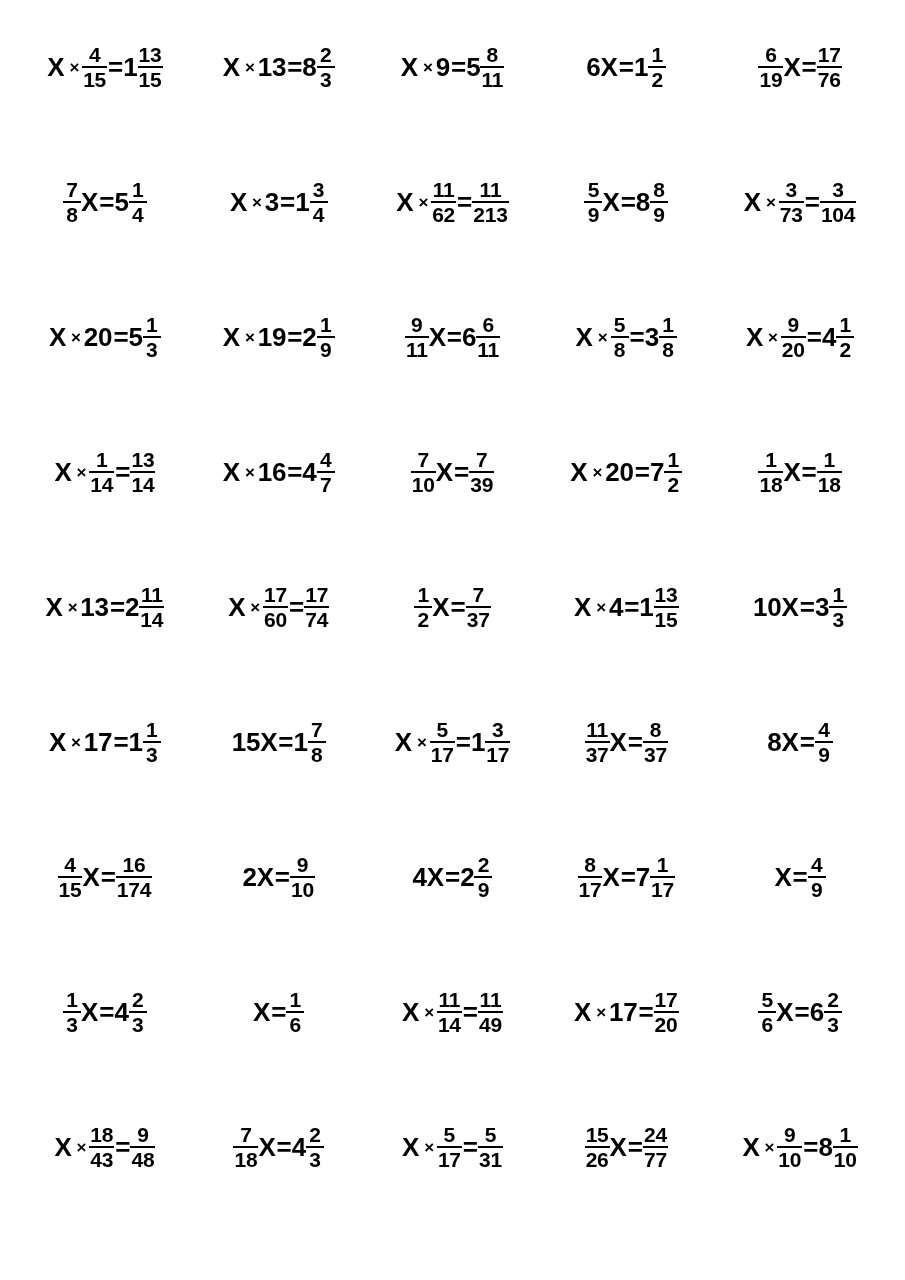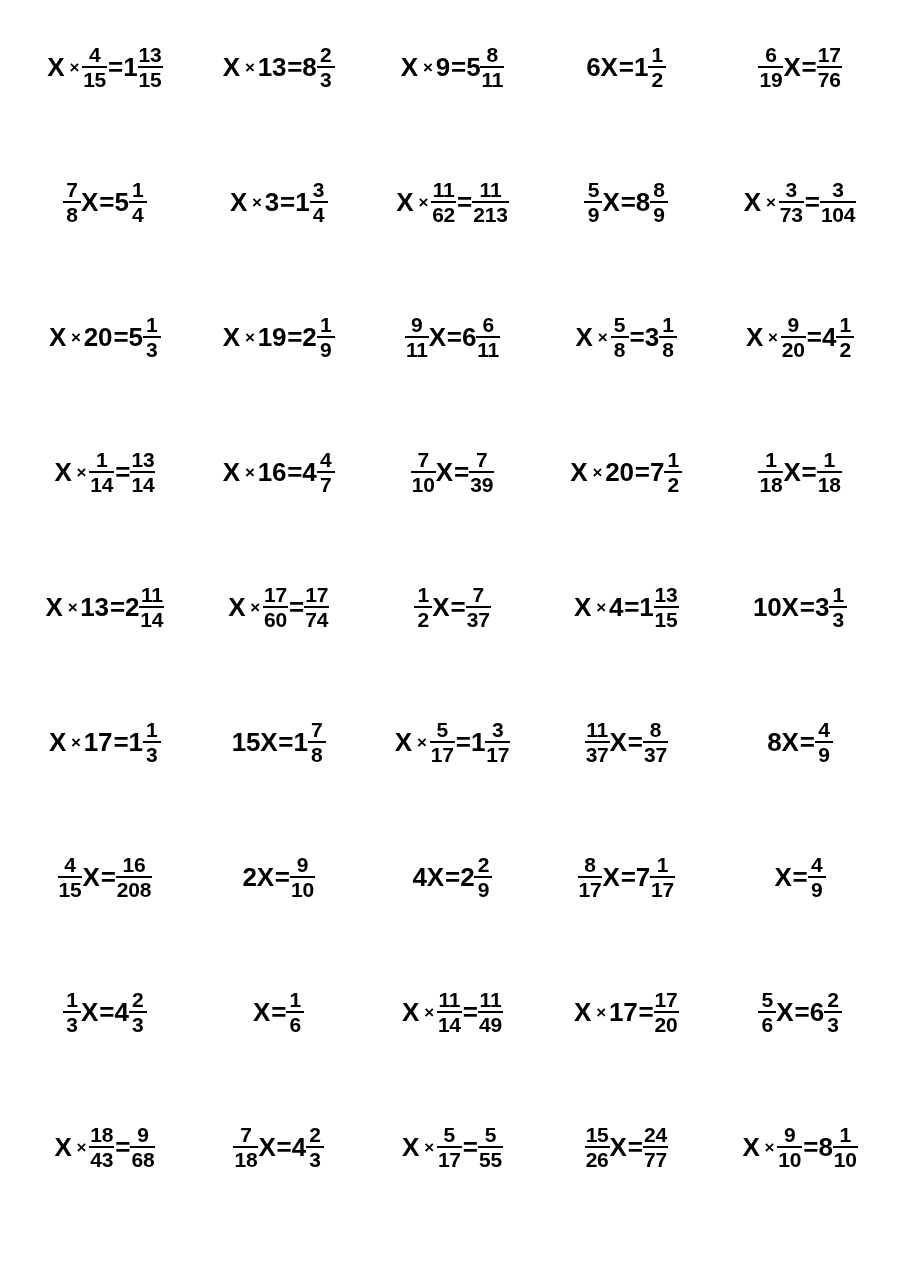--- a/index.html
+++ b/index.html
@@ -713,21 +713,21 @@
                 <span class="bar"></span>
                 <span class="den">15</span>
               </span>
               <span class="var tok">X</span>
             </span>
             <span class="eqsign tok">=</span>
             <span class="mixed">
               <span class="frac tok">
                 <span class="num">16</span>
                 <span class="bar"></span>
-                <span class="den">208</span>
+                <span class="den">174</span>
               </span>
             </span>
           </span>
         </div>
         <div class="cell">
           <span class="eq">
             <span class="mixed">
               <span class="whole tok">2</span>
               <span class="var tok">X</span>
             </span>
@@ -902,21 +902,21 @@
                 <span class="num">18</span>
                 <span class="bar"></span>
                 <span class="den">43</span>
               </span>
             </span>
             <span class="eqsign tok">=</span>
             <span class="mixed">
               <span class="frac tok">
                 <span class="num">9</span>
                 <span class="bar"></span>
-                <span class="den">68</span>
+                <span class="den">48</span>
               </span>
             </span>
           </span>
         </div>
         <div class="cell">
           <span class="eq">
             <span class="mixed">
               <span class="frac tok">
                 <span class="num">7</span>
                 <span class="bar"></span>
@@ -944,21 +944,21 @@
                 <span class="num">5</span>
                 <span class="bar"></span>
                 <span class="den">17</span>
               </span>
             </span>
             <span class="eqsign tok">=</span>
             <span class="mixed">
               <span class="frac tok">
                 <span class="num">5</span>
                 <span class="bar"></span>
-                <span class="den">55</span>
+                <span class="den">31</span>
               </span>
             </span>
           </span>
         </div>
         <div class="cell">
           <span class="eq">
             <span class="mixed">
               <span class="frac tok">
                 <span class="num">15</span>
                 <span class="bar"></span>

